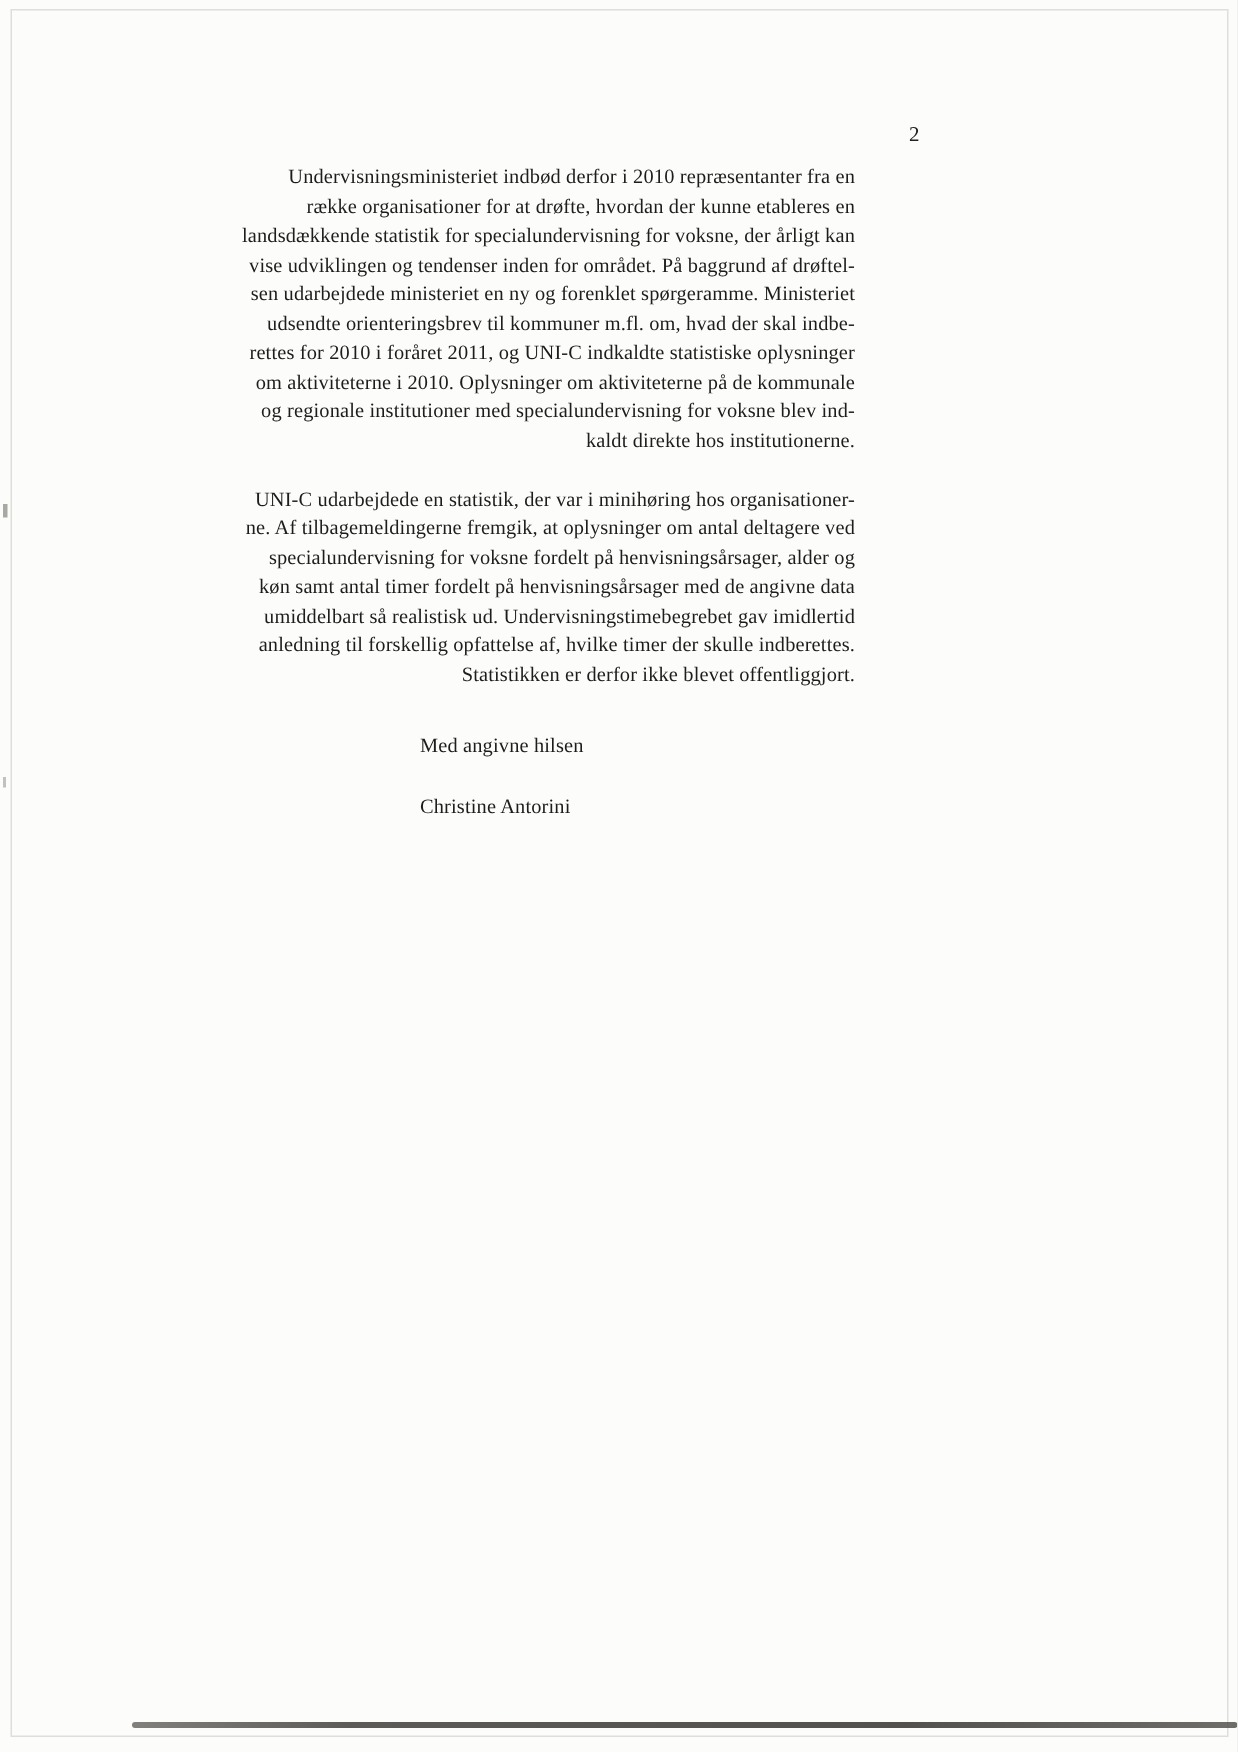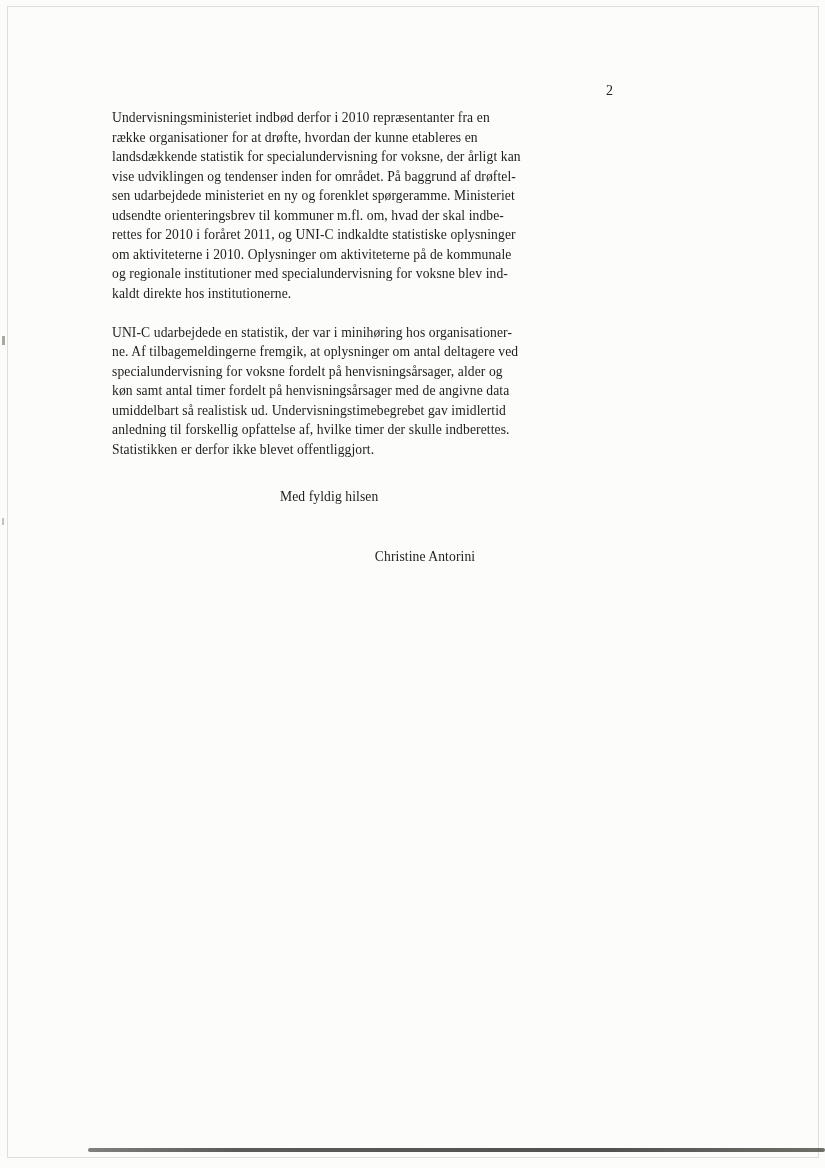--- a/index.html
+++ b/index.html
@@ -41,30 +41,29 @@
     left: 112px;
     top: 108px;
     width: 458px;
     font-size: 13.6px;
     line-height: 19.5px;
     letter-spacing: 0.1px;
   }
   .para {
     margin: 0 0 19.5px 0;
     white-space: pre-line;
-    text-align: left;
+    text-align: right;
   }
   .closing {
     margin: 28px 0 0 168px;
     white-space: pre-line;
   }
   .signature {
-    margin: 40px 0 0 168px;
+    margin: 21px 0 0 168px;
     white-space: pre-line;
-    text-align: center;
   }
   .bottom-scan-line {
     position: absolute;
     left: 88px;
     right: 0;
     top: 1148px;
     height: 4px;
     background: linear-gradient(to right, #6b6a66, #3f3e3b 20%, #34332f 70%, #55544f);
     border-radius: 2px;
     opacity: 0.85;
@@ -99,21 +98,21 @@
 
     <p class="para">UNI-C udarbejdede en statistik, der var i minihøring hos organisationer-
 ne. Af tilbagemeldingerne fremgik, at oplysninger om antal deltagere ved
 specialundervisning for voksne fordelt på henvisningsårsager, alder og
 køn samt antal timer fordelt på henvisningsårsager med de angivne data
 umiddelbart så realistisk ud. Undervisningstimebegrebet gav imidlertid
 anledning til forskellig opfattelse af, hvilke timer der skulle indberettes.
 Statistikken er derfor ikke blevet offentliggjort.</p>
 
 
-    <p class="closing">Med fyldig hilsen</p>
+    <p class="closing">Med angivne hilsen</p>
 
     <p class="signature">Christine Antorini</p>
 
   </div>
 
   <div class="edge-speck speck-1"></div>
   <div class="edge-speck speck-2"></div>
 
   <div class="bottom-scan-line"></div>
 

